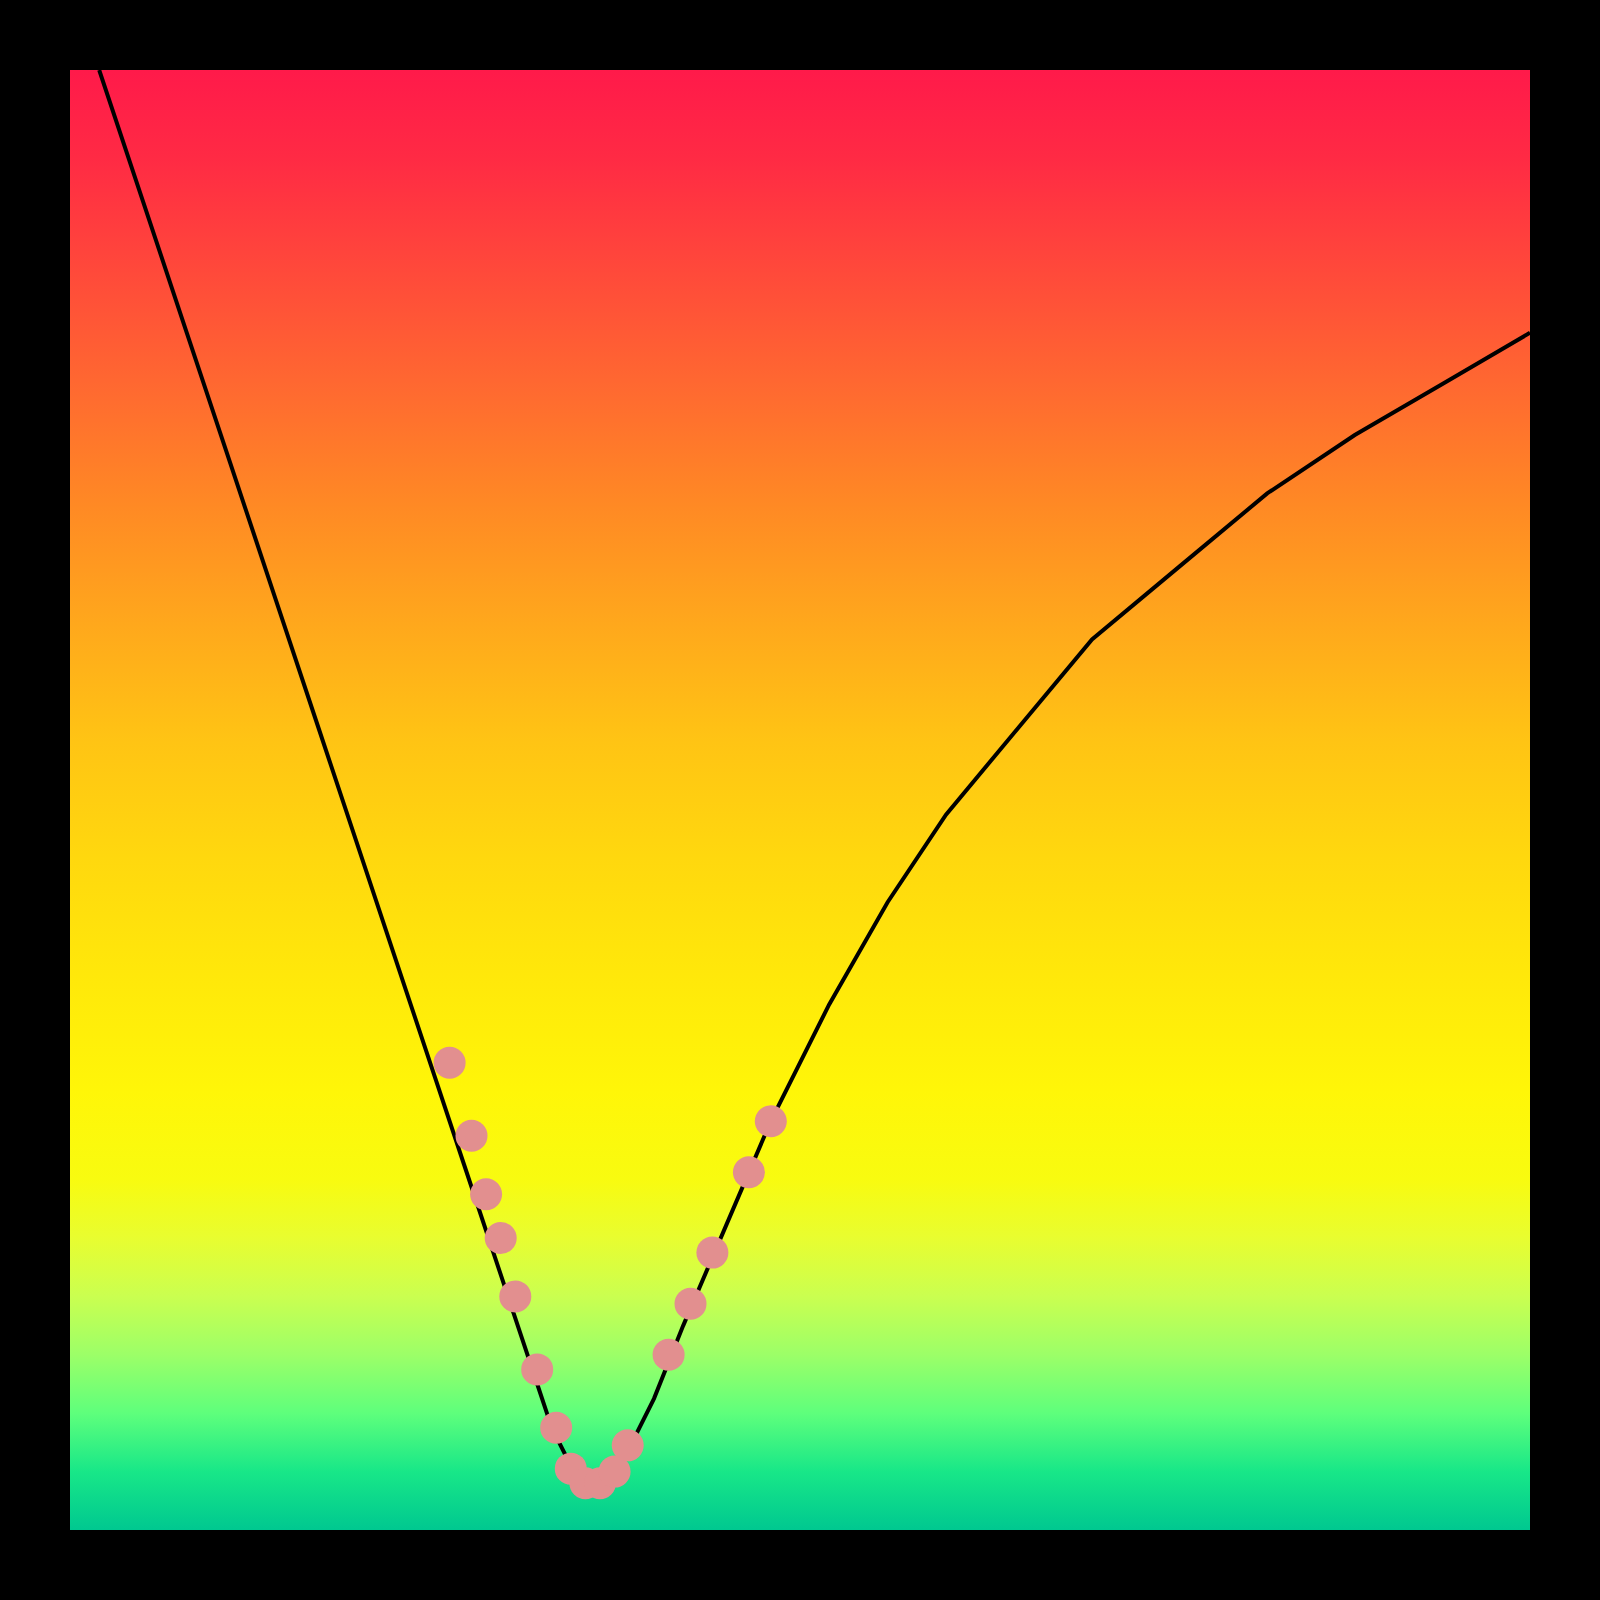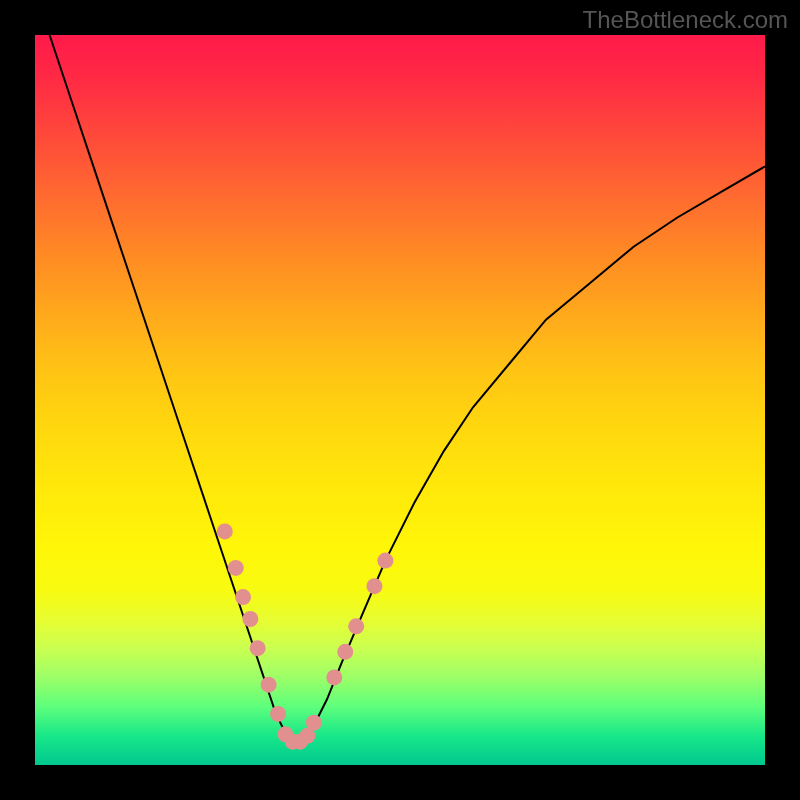--- a/index.html
+++ b/index.html
@@ -52,21 +52,20 @@
   }
   svg.curve {
     position: absolute;
     left: 0; top: 0; width: 100%; height: 100%;
   }
 </style>
 </head>
 <body>
 
 <div class="container">
-  <div class="watermark">TheBottleneck.com</div>
   <div class="plot-area">
     <div class="gradient-bg"></div>
     <svg class="curve" viewBox="0 0 730 730" preserveAspectRatio="none">
       <path id="curve-path" fill="none" stroke="#000000" stroke-width="2" d="M14.60 0.00 L36.50 65.70 L58.40 131.40 L80.30 197.10 L102.20 262.80 L124.10 328.50 L146.00 394.20 L167.90 459.90 L182.50 503.70 L197.10 547.50 L211.70 591.30 L226.30 635.10 L233.60 657.00 L240.90 678.90 L248.20 693.50 L255.50 704.45 L262.80 708.10 L270.10 704.45 L277.40 693.50 L292.00 664.30 L306.60 627.80 L328.50 576.70 L350.40 525.60 L379.60 467.20 L408.80 416.10 L438.00 372.30 L474.50 328.50 L511.00 284.70 L554.80 248.20 L598.60 211.70 L642.40 182.50 L686.20 156.95 L730.00 131.40"></path>
       <g id="dots-group">
           <circle cx="189.80" cy="496.40" r="8" fill="#e28f8f"></circle>
           <circle cx="200.75" cy="532.90" r="8" fill="#e28f8f"></circle>
           <circle cx="208.05" cy="562.10" r="8" fill="#e28f8f"></circle>
           <circle cx="215.35" cy="584.00" r="8" fill="#e28f8f"></circle>
           <circle cx="222.65" cy="613.20" r="8" fill="#e28f8f"></circle>

